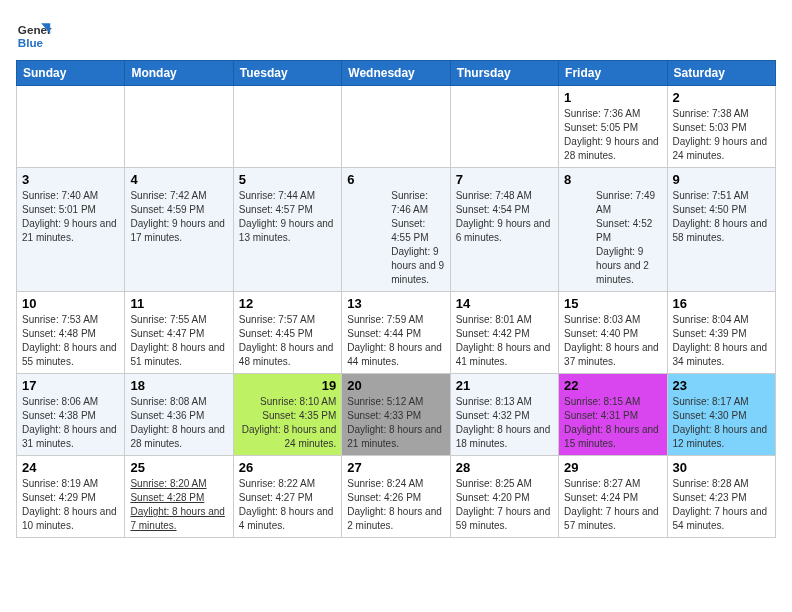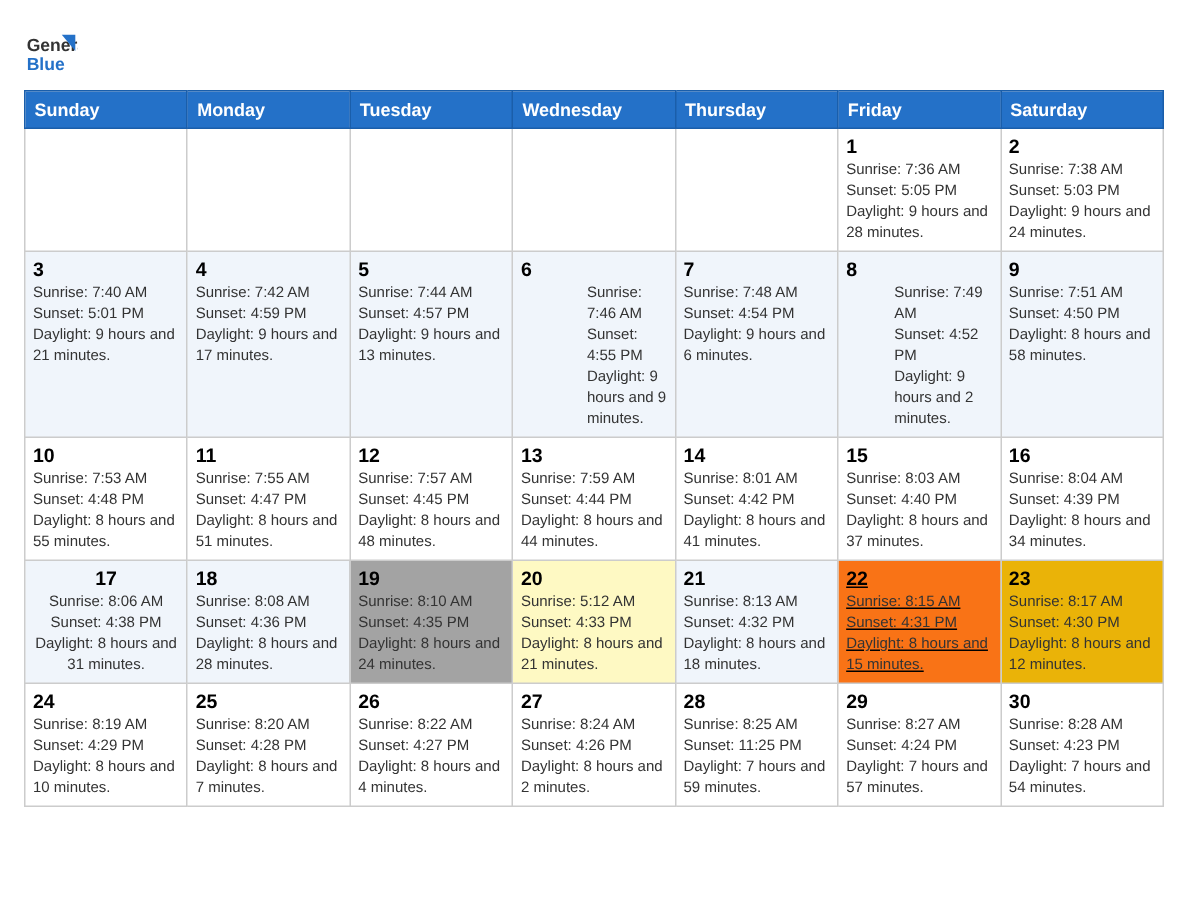--- a/index.html
+++ b/index.html
@@ -207,92 +207,92 @@
 Daylight: 8 hours and 37 minutes.</div>
         </td>
         <td>
           <span class="day-num">16</span>
           <div class="day-info" style="white-space: pre-line;">Sunrise: 8:04 AM
 Sunset: 4:39 PM
 Daylight: 8 hours and 34 minutes.</div>
         </td>
       </tr>
       <tr>
-        <td style="background: rgb(240, 245, 251); text-align: center;">
+        <td style="background: rgb(240, 245, 251);">
           <span class="day-num">17</span>
           <div class="day-info" style="white-space: pre-line;">Sunrise: 8:06 AM
 Sunset: 4:38 PM
 Daylight: 8 hours and 31 minutes.</div>
         </td>
         <td style="background: rgb(240, 245, 251);">
           <span class="day-num">18</span>
           <div class="day-info" style="white-space: pre-line;">Sunrise: 8:08 AM
 Sunset: 4:36 PM
 Daylight: 8 hours and 28 minutes.</div>
         </td>
-        <td style="background: #a3a3a3;">
+        <td style="background: #bef264; text-align: right;">
           <span class="day-num">19</span>
           <div class="day-info" style="white-space: pre-line;">Sunrise: 8:10 AM
 Sunset: 4:35 PM
 Daylight: 8 hours and 24 minutes.</div>
         </td>
-        <td style="background: #fef9c3;">
+        <td style="background: #a3a3a3;">
           <span class="day-num">20</span>
           <div class="day-info" style="white-space: pre-line;">Sunrise: 5:12 AM
 Sunset: 4:33 PM
 Daylight: 8 hours and 21 minutes.</div>
         </td>
         <td style="background: rgb(240, 245, 251);">
           <span class="day-num">21</span>
           <div class="day-info" style="white-space: pre-line;">Sunrise: 8:13 AM
 Sunset: 4:32 PM
 Daylight: 8 hours and 18 minutes.</div>
         </td>
-        <td style="background: #f97316; text-decoration: underline;">
+        <td style="background: #d946ef;">
           <span class="day-num">22</span>
           <div class="day-info" style="white-space: pre-line;">Sunrise: 8:15 AM
 Sunset: 4:31 PM
 Daylight: 8 hours and 15 minutes.</div>
         </td>
-        <td style="background: #eab308;">
+        <td style="background: #7dd3fc;">
           <span class="day-num">23</span>
           <div class="day-info" style="white-space: pre-line;">Sunrise: 8:17 AM
 Sunset: 4:30 PM
 Daylight: 8 hours and 12 minutes.</div>
         </td>
       </tr>
       <tr>
         <td>
           <span class="day-num">24</span>
           <div class="day-info" style="white-space: pre-line;">Sunrise: 8:19 AM
 Sunset: 4:29 PM
 Daylight: 8 hours and 10 minutes.</div>
         </td>
         <td>
           <span class="day-num">25</span>
-          <div class="day-info" style="white-space: pre-line;">Sunrise: 8:20 AM
+          <div class="day-info" style="white-space: pre-line; text-decoration: underline;">Sunrise: 8:20 AM
 Sunset: 4:28 PM
 Daylight: 8 hours and 7 minutes.</div>
         </td>
         <td>
           <span class="day-num">26</span>
           <div class="day-info" style="white-space: pre-line;">Sunrise: 8:22 AM
 Sunset: 4:27 PM
 Daylight: 8 hours and 4 minutes.</div>
         </td>
         <td>
           <span class="day-num">27</span>
           <div class="day-info" style="white-space: pre-line;">Sunrise: 8:24 AM
 Sunset: 4:26 PM
 Daylight: 8 hours and 2 minutes.</div>
         </td>
         <td>
           <span class="day-num">28</span>
           <div class="day-info" style="white-space: pre-line;">Sunrise: 8:25 AM
-Sunset: 11:25 PM
+Sunset: 4:20 PM
 Daylight: 7 hours and 59 minutes.</div>
         </td>
         <td>
           <span class="day-num">29</span>
           <div class="day-info" style="white-space: pre-line;">Sunrise: 8:27 AM
 Sunset: 4:24 PM
 Daylight: 7 hours and 57 minutes.</div>
         </td>
         <td>
           <span class="day-num">30</span>

